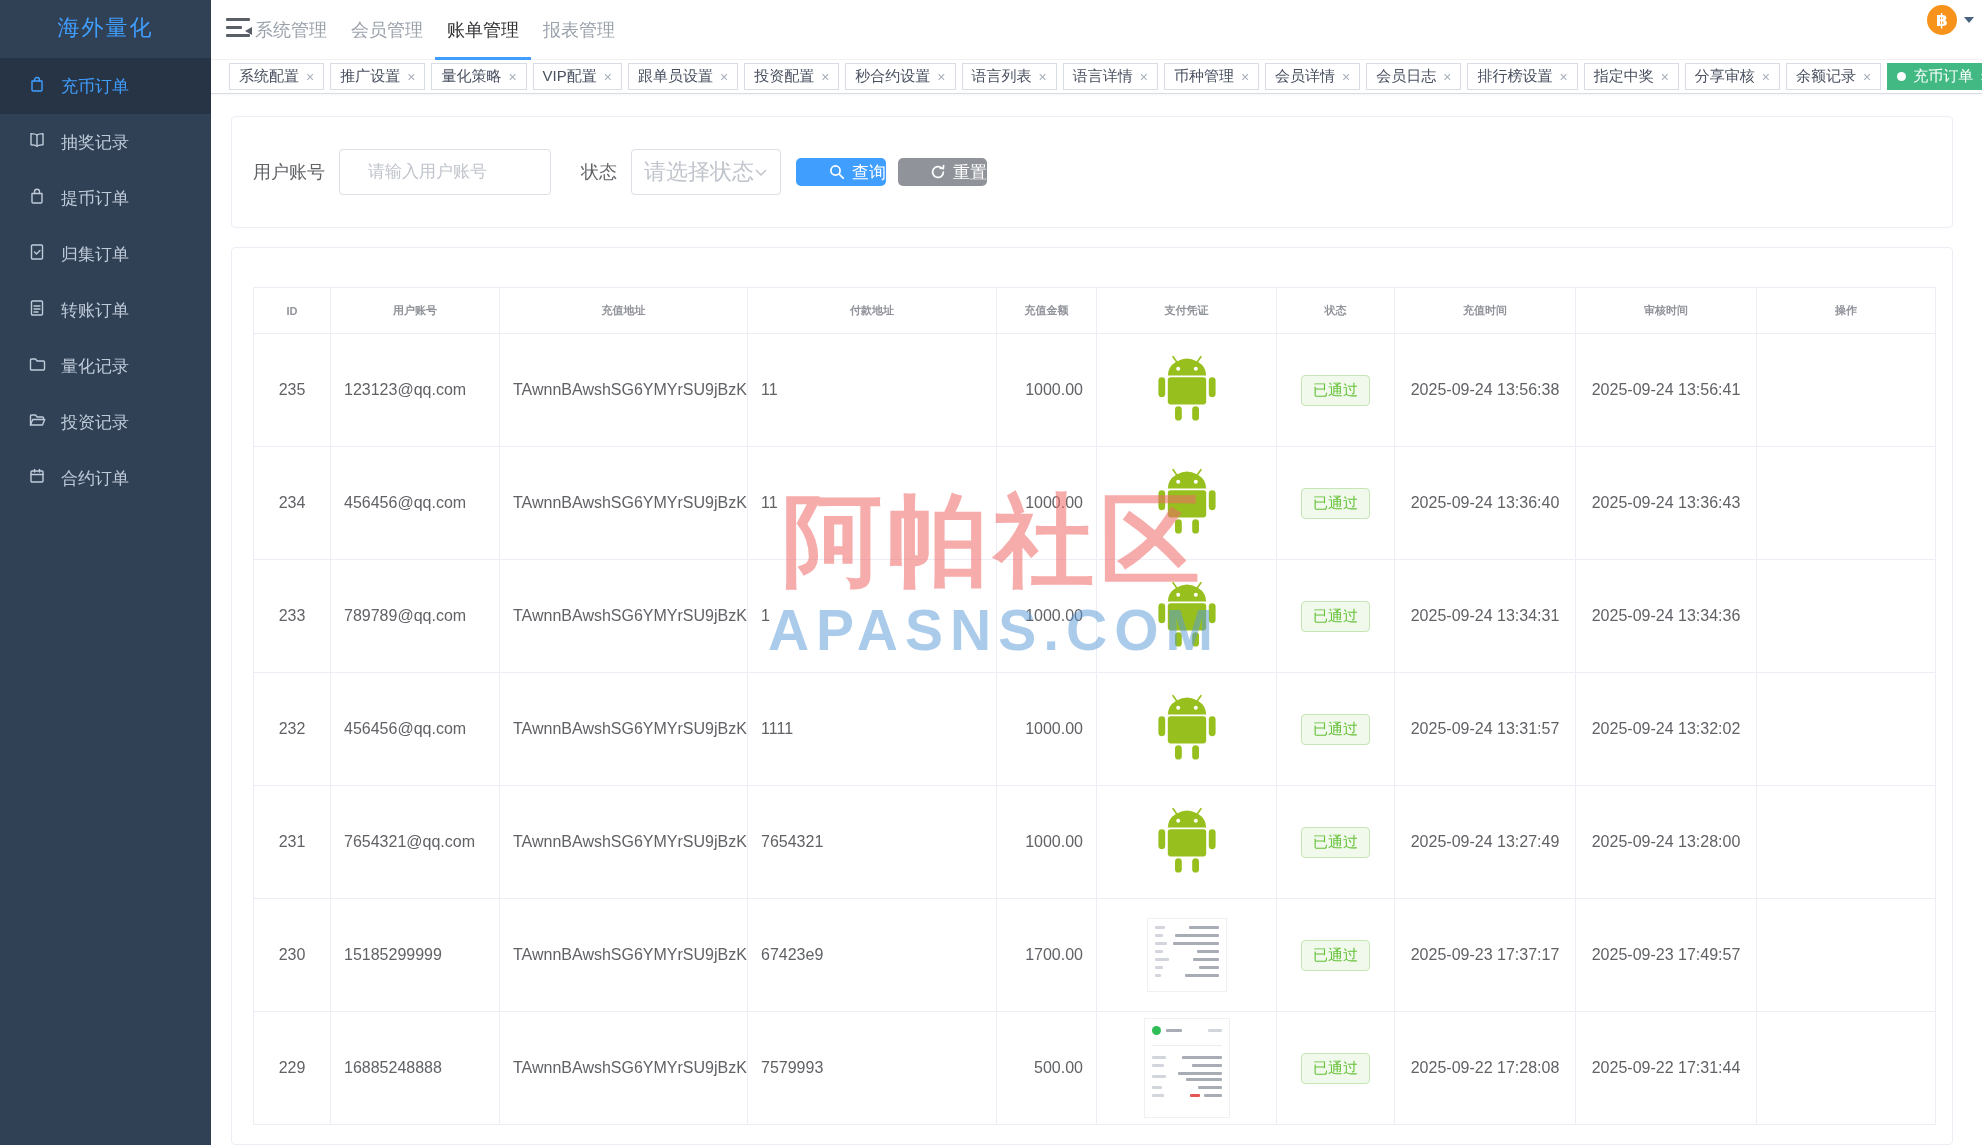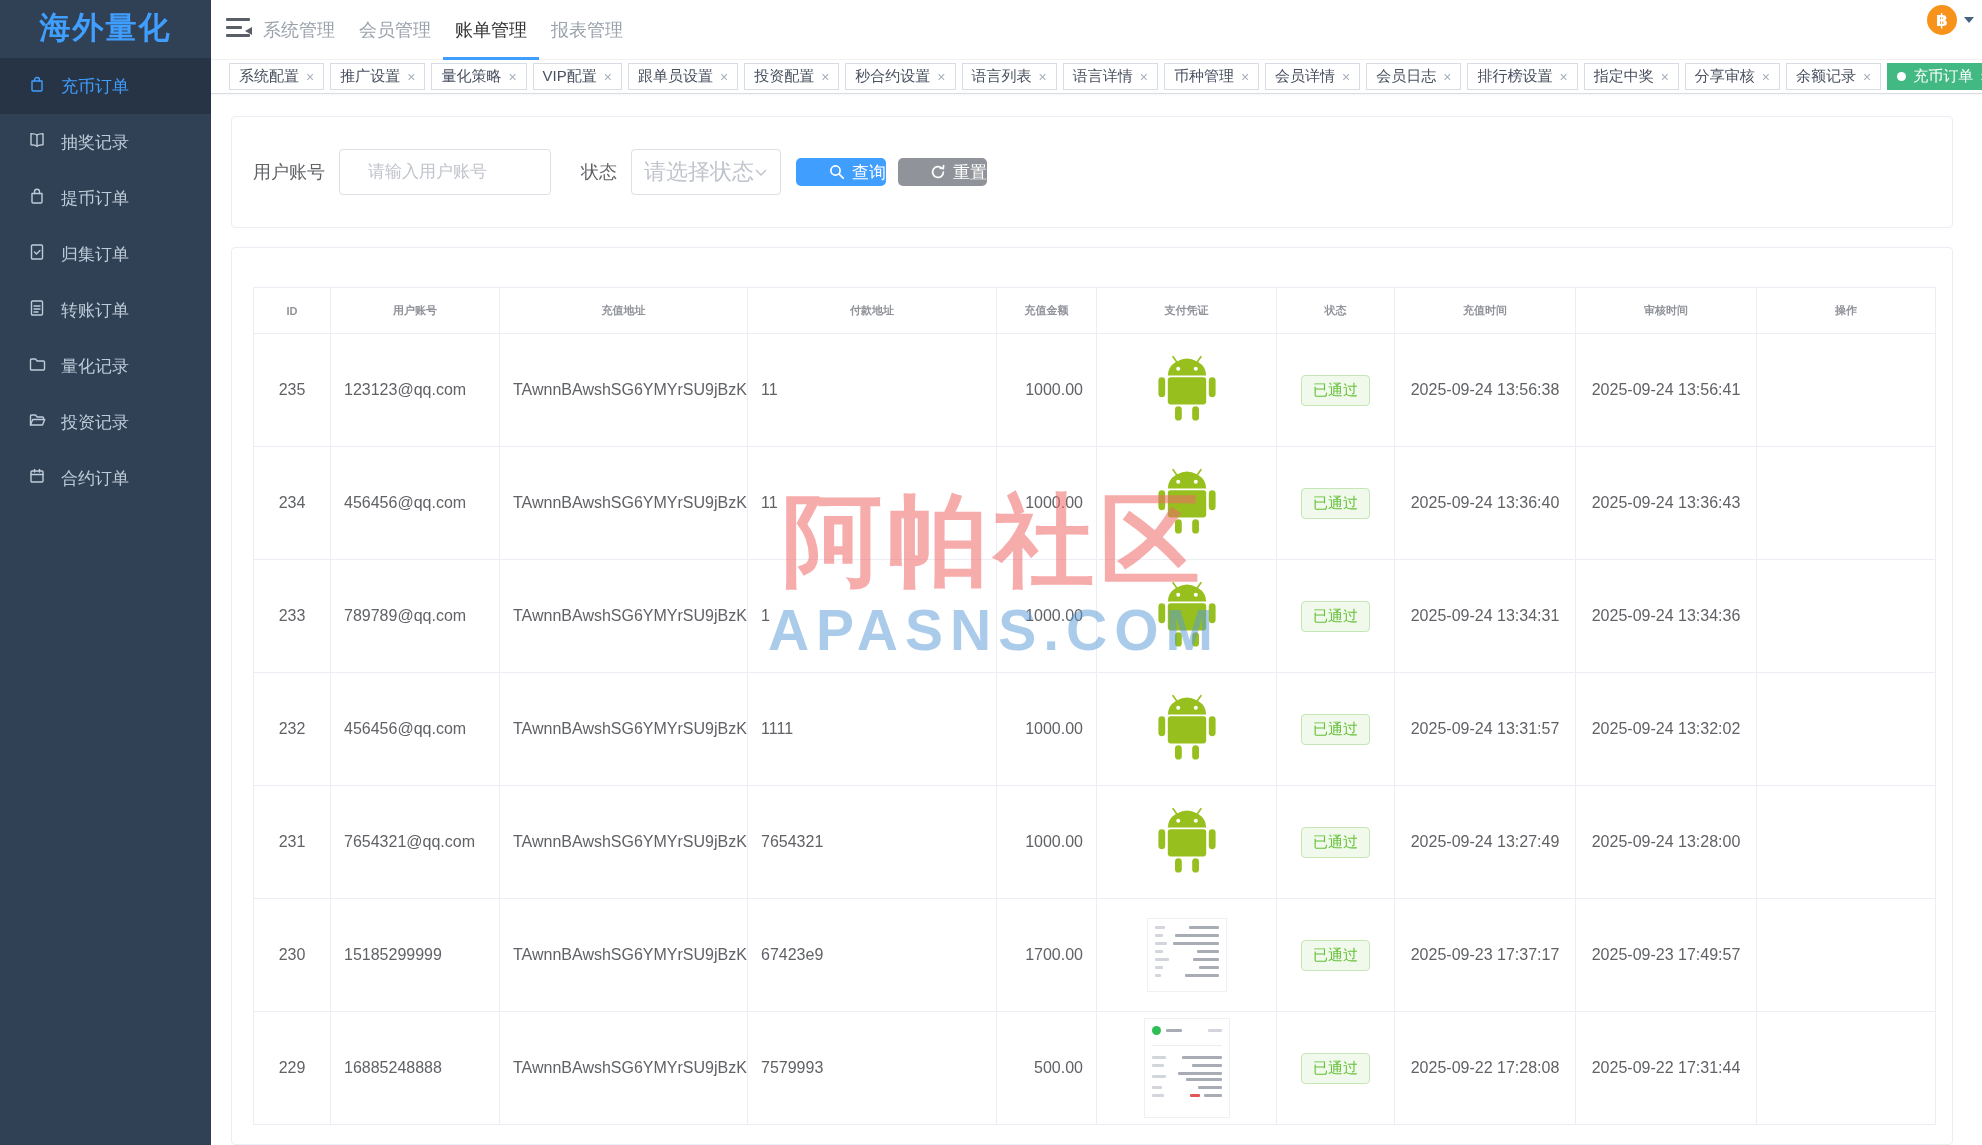--- a/index.html
+++ b/index.html
@@ -6,32 +6,32 @@
   html,body { width:1982px; height:1145px; }
   body {
     font-family: "Liberation Sans", "DejaVu Sans", sans-serif;
     background:#fff; overflow:hidden; position:relative;
     --accent:#409eff; --sidebar-bg:#304156; --tag-active:#42b983;
     --success:#67c23a; --bitcoin:#f7931a; --android:#97C01F;
   }
   .app{position:absolute;inset:0;}
   
   .sidebar{position:absolute;left:0;top:0;width:211px;height:1145px;background:var(--sidebar-bg);z-index:10;}
-  .logo{height:56px;line-height:56px;text-align:center;color:var(--accent);font-size:31px;font-weight:bold;letter-spacing:2px;}
+  .logo{height:56px;line-height:56px;text-align:center;color:var(--accent);font-size:22px;font-weight:normal;letter-spacing:2px;}
   .menu{padding-top:2px;}
   .menu-item{height:56px;display:flex;align-items:center;gap:14px;padding-left:27px;color:#bfcbd9;font-size:17px;cursor:pointer;}
   .menu-item.active{color:var(--accent);background:#263445;}
   .menu-item svg{width:20px;height:20px;stroke:currentColor;fill:none;stroke-width:1.4;stroke-linecap:round;stroke-linejoin:round;}
   
   .topbar{position:absolute;left:211px;top:0;right:0;height:60px;background:#fff;border-bottom:1px solid #f2f2f2;}
   .hamburger{position:absolute;left:15px;top:18px;width:26px;height:24px;cursor:pointer;}
   .hamburger i{display:block;height:3px;background:#5a5e66;border-radius:1px;margin-bottom:5px;width:24px;}
   .hamburger i.mid{width:16px;}
   .hamburger .tri{position:absolute;right:0;top:9px;width:0;height:0;border-top:4px solid transparent;border-bottom:4px solid transparent;border-right:7px solid #5a5e66;}
-  .topnav{position:absolute;left:40px;top:0;height:60px;display:flex;}
+  .topnav{position:absolute;left:32px;top:0;height:60px;display:flex;}
   .nav-tab{padding:0 12px;height:60px;line-height:60px;font-size:18px;color:#9aa2ab;cursor:pointer;position:relative;}
   .nav-tab.active{color:#303133;font-weight:500;}
   .nav-tab.active::after{content:"";position:absolute;left:0;right:0;bottom:0;height:3px;background:var(--accent);}
   .avatar-wrap{position:absolute;right:8px;top:5px;display:flex;align-items:center;gap:7px;cursor:pointer;}
   .avatar{width:30px;height:30px;border-radius:50%;background:var(--bitcoin);color:#fff;font-weight:bold;font-size:17px;display:flex;align-items:center;justify-content:center;}
   .caret{width:0;height:0;border-left:5px solid transparent;border-right:5px solid transparent;border-top:6px solid #46627f;}
   
   .tags-bar{position:absolute;left:211px;top:60px;right:0;height:34px;background:#fff;border-bottom:1px solid #d8dce5;display:flex;align-items:center;padding-left:18px;gap:6px;box-shadow:0 1px 3px rgba(0,0,0,.04);}
   .tag{display:inline-flex;align-items:center;gap:7px;height:27px;padding:0 9px;border:1px solid #d8dce5;background:#fff;color:#495060;font-size:15px;cursor:pointer;white-space:nowrap;}
   .tag .x{font-size:14px;color:#a7afbc;line-height:1;}

